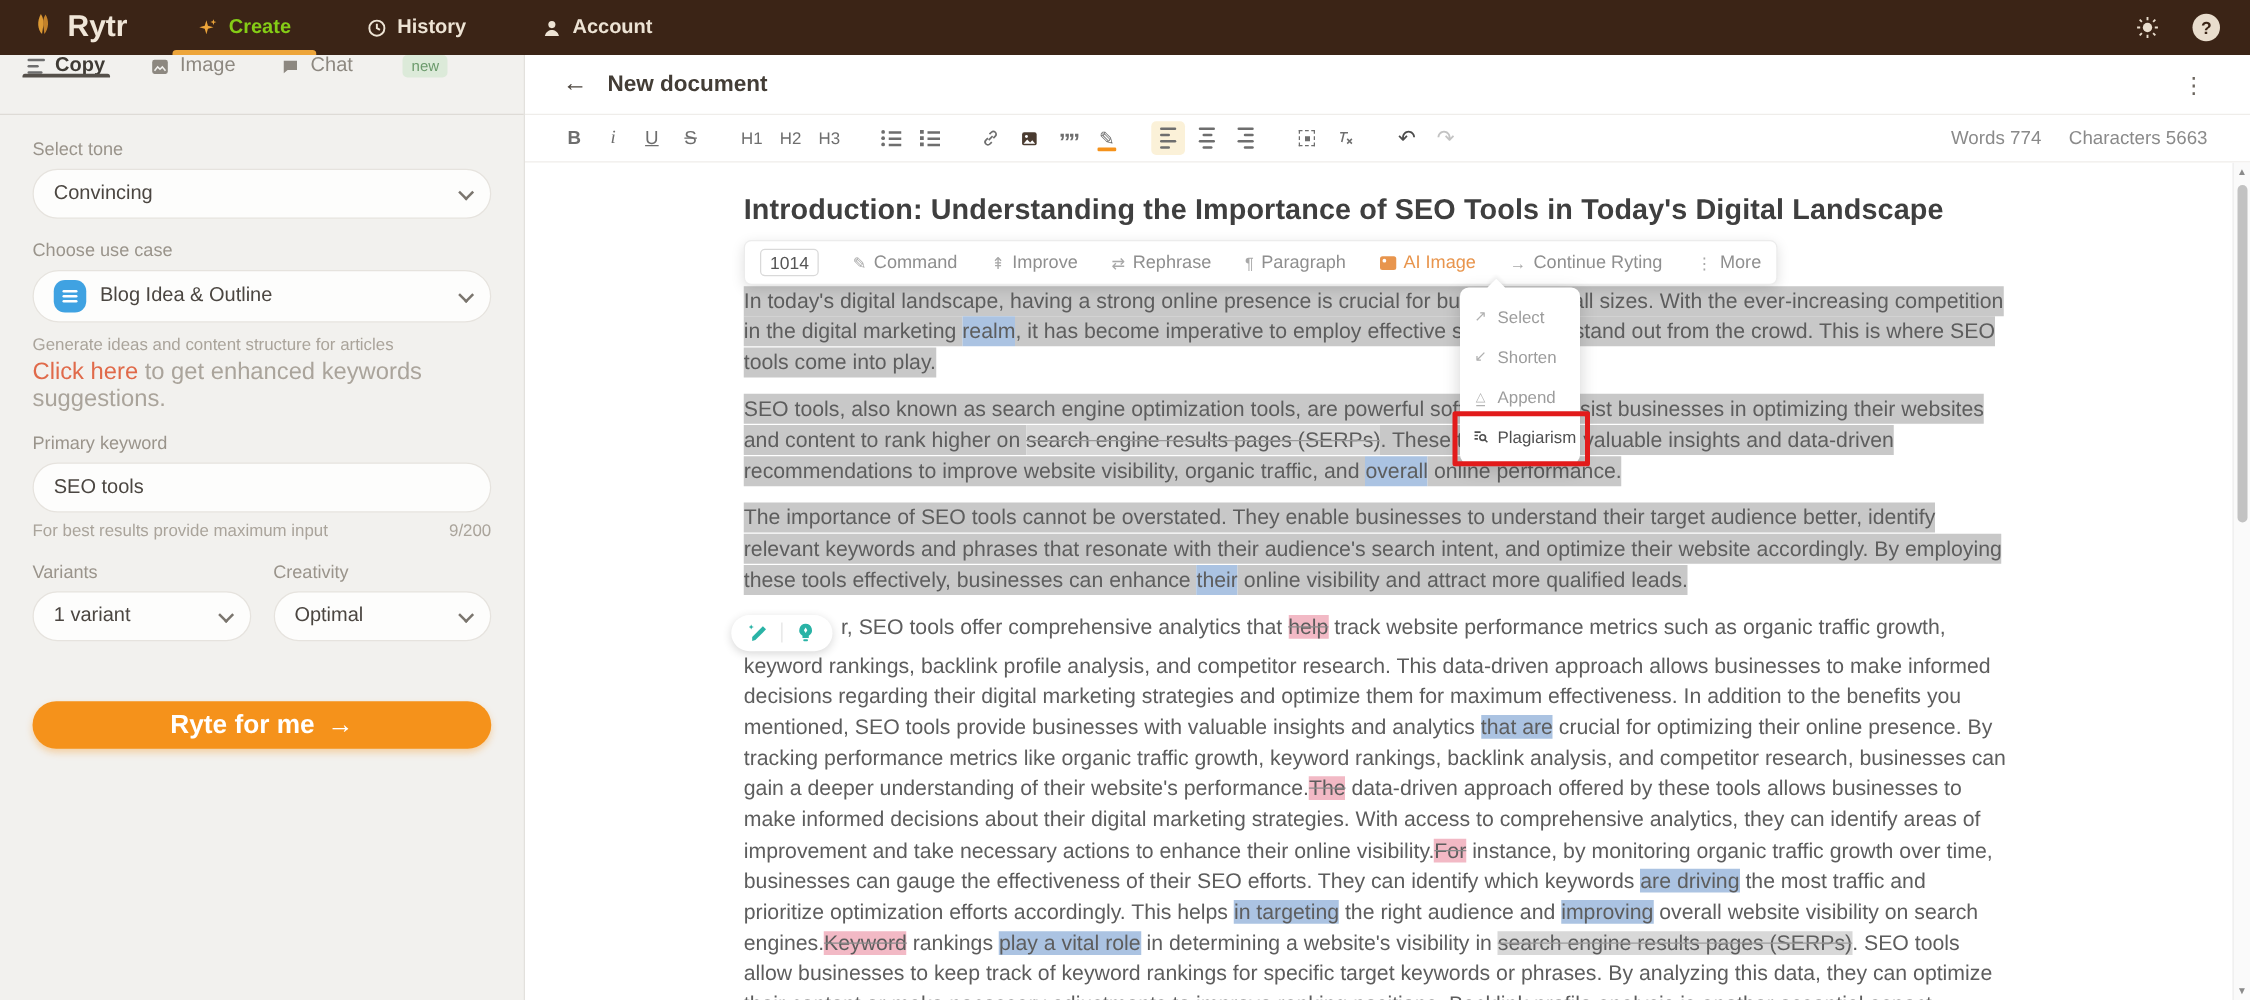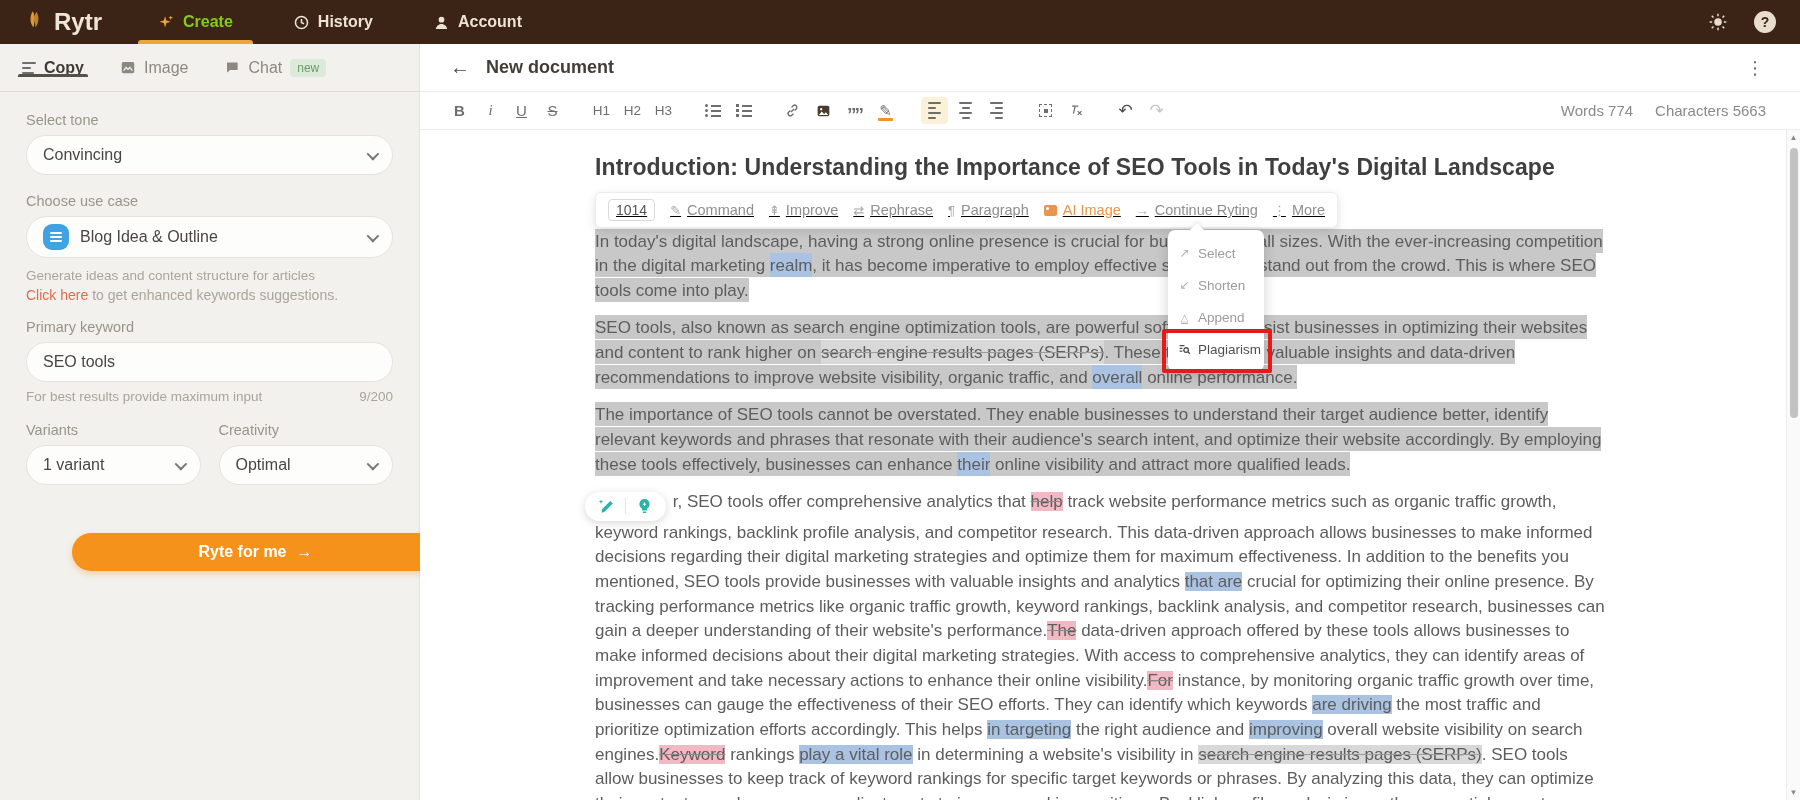--- a/index.html
+++ b/index.html
@@ -12,39 +12,39 @@
   .nav-item.active { color:#84cc16; }
   .nav-item.active::after { content:""; position:absolute; left:-14px; right:-14px; bottom:0; height:4px; background:#eda53a; border-radius:3px 3px 0 0; }
   .nav-right { margin-left:auto; display:flex; align-items:center; gap:26px; }
   .help-bubble { width:22px; height:22px; background:#e9ddcd; border-radius:50%; color:#3b2416; font-weight:bold; font-size:14px; display:flex; align-items:center; justify-content:center; position:relative; }
   .help-bubble::after { content:""; position:absolute; bottom:-4px; left:6px; border:4px solid transparent; border-top-color:#e9ddcd; }
 
   .app { display:flex; height:756px; }
 
   
   .sidebar { width:420px; background:#f2f1ee; border-right:1px solid #e3e1dd; display:flex; flex-direction:column; }
-  .side-tabs { height:48px; display:flex; align-items:center; padding:12px 22px; gap:36px; border-bottom:1px solid #deDBd6; border-bottom:1px solid #dedbd6; }
+  .side-tabs { height:48px; display:flex; align-items:flex-start; padding:0 22px; gap:36px; border-bottom:1px solid #deDBd6; border-bottom:1px solid #dedbd6; }
   .side-tab { display:flex; align-items:center; gap:8px; font-size:16px; color:#8d8880; cursor:pointer; position:relative; }
   .side-tab.active { color:#3f3b35; font-weight:600; }
   .side-tab.active::after { content:""; position:absolute; left:-4px; right:-4px; bottom:0; height:3px; background:#55504a; border-radius:2px 2px 0 0; }
-  .badge-new { background:#dcead9; color:#6b9a6b; font-size:12px; padding:2px 7px; border-radius:4px; font-weight:400; }
+  .badge-new { background:#dcead9; color:#6b9a6b; font-size:12px; padding:2px 7px; border-radius:4px; font-weight:400;margin-left:32px; }
   .side-form { padding:20px 26px; }
   .row2 { display:flex; gap:18px; }
   .field { flex:1; margin-bottom:18px; }
   .f-label { font-size:14.5px; color:#9a948b; margin-bottom:7px; }
   .pill { height:40px; background:#fdfdfc; border:1.5px solid #e6e3de; border-radius:22px; display:flex; align-items:center; padding:0 16px; font-size:16px; color:#4b4641; justify-content:space-between; cursor:pointer; }
   .chev { width:9px; height:9px; border-right:2px solid #7a756e; border-bottom:2px solid #7a756e; transform:rotate(45deg) translateY(-2px); flex:none; }
   .usecase-icon { width:26px; height:26px; border-radius:9px; background:#3fa2e2; margin-right:11px; position:relative; flex:none; }
   .usecase-icon::before { content:""; position:absolute; left:7px; top:8px; width:12px; height:2.2px; background:#fff; box-shadow:0 4px 0 #fff, 0 8px 0 #fff; border-radius:1px; }
   .helper { font-size:13.5px; color:#aaa49b; margin:-8px 0 4px; }
-  .helper-link { font-size:14px; color:#aaa49b; margin-bottom:16px; }
+  .helper-link { font-size:19px; color:#aaa49b; margin-bottom:16px; }
   .helper-link b { color:#e06a4a; font-weight:400; cursor:pointer; }
   input.pill { width:100%; outline:none; }
   .hint-row { display:flex; justify-content:space-between; font-size:13.5px; color:#aaa49b; margin-top:7px;gap:36px; }
-  .cta { margin-top:30px; width:100%; height:38px; border:none; border-radius:20px; background:#f5921b; color:#fff; font-size:16px; font-weight:bold; font-family:inherit; display:flex; align-items:center; justify-content:center; gap:10px; cursor:pointer; box-shadow:0 3px 6px rgba(245,146,27,.35);margin-left:46px; }
+  .cta { margin-top:30px; width:100%; height:38px; border:none; border-radius:20px; background:#f5921b; color:#fff; font-size:21px; font-weight:bold; font-family:inherit; display:flex; align-items:center; justify-content:center; gap:10px; cursor:pointer; box-shadow:0 3px 6px rgba(245,146,27,.35); }
 
   
   .editor { flex:1; display:flex; flex-direction:column; background:#fff; position:relative; }
   .ed-header { height:48px; display:flex; align-items:center; padding:0 30px; border-bottom:1px solid #efedea; }
   .back-arrow { font-size:20px; color:#4a443d; margin-right:16px; cursor:pointer; }
   .ed-title { font-size:18px; font-weight:600; color:#433d36; }
   .kebab { margin-left:auto; font-size:18px; color:#6b655e; cursor:pointer; padding:0 6px; }
   .ed-toolbar { height:38px; display:flex; align-items:center; padding:0 26px; border-bottom:1px solid #efedea; gap:4px; position:relative; }
   .tb { min-width:27px; height:27px; display:flex; align-items:center; justify-content:center; color:#6e6e6e; font-size:15px; border-radius:4px; cursor:pointer; }
   .tb.active { background:#fbf1d8; }
@@ -68,21 +68,21 @@
   .ed-content { position:relative; flex:1; overflow:hidden; }
   .doc { width:1012px; margin-left:175px; }
   .doc h1 { font-size:23px; font-weight:bold; color:#3f3f3f; margin:24px 0 48px; letter-spacing:.1px; }
   .para { font-size:17px; line-height:1.45; color:#5d5d5d; margin-bottom:13px; }
   .para.sel > span { background:#c8c8c8; padding:2.5px 0; }
   .h-blue { background:#abc3e2 !important; }
   .h-pink { background:#f2b9c5 !important; text-decoration:line-through; text-decoration-color:#8a8a8a; }
   .h-strike { background:#d8d8d8 !important; text-decoration:line-through; text-decoration-color:#9a9a9a; }
 
   
-  .ctx { position:absolute; left:175px; top:62px; height:36px; background:#fff; border:1px solid #ececec; border-radius:6px; box-shadow:0 3px 10px rgba(0,0,0,.13); display:flex; align-items:center; padding:0 12px; gap:15px; z-index:6;text-decoration:underline; }
+  .ctx { position:absolute; left:175px; top:62px; height:36px; background:#fff; border:1px solid #ececec; border-radius:6px; box-shadow:0 3px 10px rgba(0,0,0,.13); display:flex; align-items:center; padding:0 12px; gap:27px; z-index:6; }
   .ctx-count { border:1px solid #d9d9d9; border-radius:4px; padding:2px 7px; font-size:14px; color:#555; }
   .ctx-item { display:flex; align-items:center; gap:6px; font-size:14.5px; color:#8f8f8f; cursor:pointer; white-space:nowrap; }
   .ctx-item .ci { color:#a8a8a8; font-size:13px; }
   .ctx-item.orange, .ctx-item.orange .ci { color:#e8954d; }
   .ai-img-ic { width:13px; height:11px; background:#e8954d; border-radius:2px; position:relative; }
   .ai-img-ic::before { content:""; position:absolute; left:2px; top:2px; width:3px; height:3px; background:#fff; border-radius:50%; }
 
   
   .menu { position:absolute; left:748px; top:100px; width:96px; background:#fff; border-radius:7px; box-shadow:0 4px 14px rgba(0,0,0,.18); padding:7px 0 6px; z-index:7; }
   .menu::before { content:""; position:absolute; top:-5px; left:24px; width:10px; height:10px; background:#fff; transform:rotate(45deg); box-shadow:-2px -2px 3px rgba(0,0,0,.06); }

